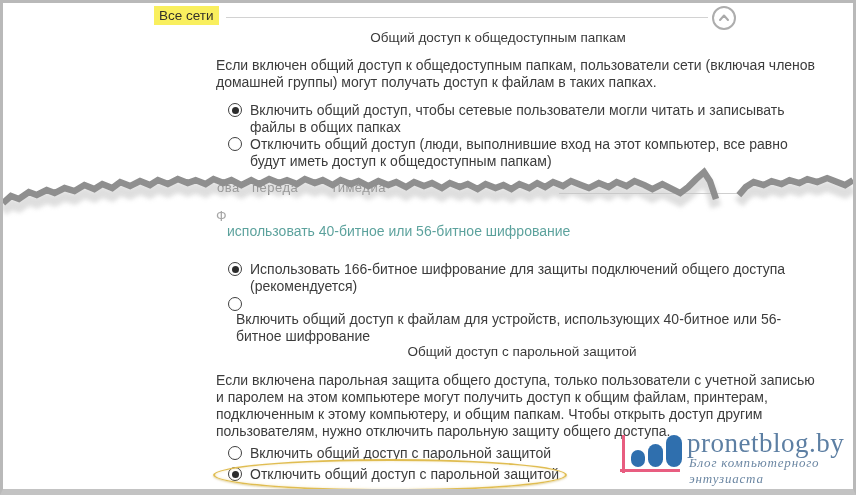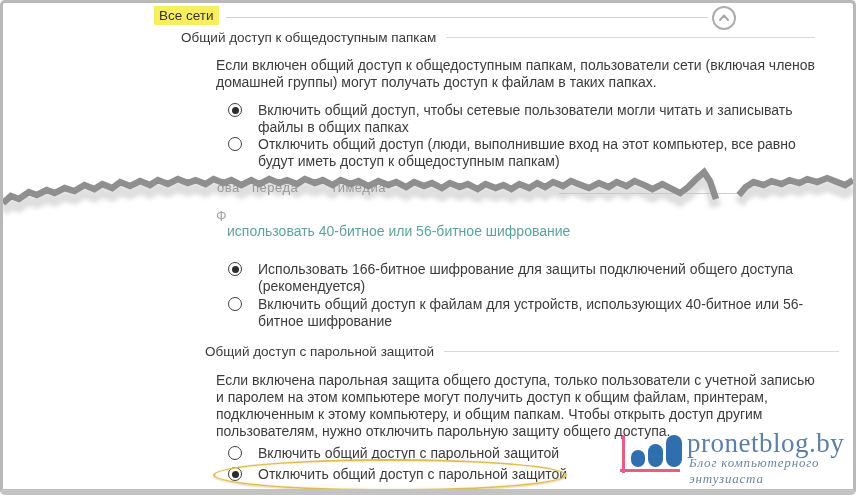--- a/index.html
+++ b/index.html
@@ -2,59 +2,59 @@
 <html><head>
 <meta charset="utf-8">
 <style>
   * { margin:0; padding:0; box-sizing:border-box; }
   html,body { background:#fff; }
   body { font-family:"Liberation Sans", sans-serif; }
   .page {
     position:relative; width:856px; height:495px; overflow:hidden;
     background:#fff;
     border:3px solid #b9b9b9; border-bottom:6px solid #c3c3c3;
-    border-radius:5px;
+    border-radius:0;
   }
   .abs { position:absolute; }
   .txt { color:#3c3c3c; font-size:14px; line-height:17px; }
 
   
   .all-nets {
     left:151px; top:3px; padding:2px 5px;
     background:#f9ef5e; color:#33312a; font-size:13.5px;
   }
   .hdr-line { left:223px; top:14px; width:482px; height:1px; background:#d2d2d2; }
   .chevron-btn {
     left:709px; top:3px; width:24px; height:24px; border-radius:50%;
     background:#fff; border:2px solid #adadad; cursor:pointer;
     display:flex; align-items:center; justify-content:center; padding:0;
   }
-  .sub-head { display:flex; align-items:center; color:#3a3a3a; font-size:13.5px; }
+  .sub-head { display:flex; align-items:center; color:#3a3a3a; font-size:13.5px;flex-direction:column; }
   .sub-head .line { flex:1; height:1px; background:#d8d8d8; margin-left:10px; }
   .head1 { left:178px; top:27px; width:634px; }
   .head2 { left:178px; top:341px; width:634px;margin-left:24px; }
 
   .desc1 { left:213px; top:54px; width:606px; }
   .desc2 { left:213px; top:369px; width:606px; }
 
   
   .opt { display:flex; align-items:flex-start; cursor:default; }
   .radio {
     flex:0 0 auto; width:14px; height:14px; margin-top:1px;
     border:1.5px solid #3f3f3f; border-radius:50%; background:#fff;
     display:inline-flex; align-items:center; justify-content:center;
   }
   .radio.checked::after {
     content:""; width:7px; height:7px; border-radius:50%; background:#2c2c2c;
   }
-  .opt .lbl { margin-left:16px; max-width:552px; }
+  .opt .lbl { margin-left:8px; max-width:552px; }
   .opt1 { left:225px; top:99px; }
   .opt2 { left:225px; top:133px; }
   .opt3 { left:225px; top:258px; }
-  .opt4 { left:225px; top:293px; }
+  .opt4 { left:225px; top:293px;flex-direction:column; }
   .opt5 { left:225px; top:442px; }
   .opt6 { left:225px; top:463px;justify-content:center; }
 
   
   .tear { left:0; top:164px; width:850px; height:58px; pointer-events:none; }
   .tear-frag { left:214px; top:176px; width:420px; color:#4f4f4f; opacity:.85;
                font-size:13px; letter-spacing:.5px; white-space:pre; }
   .tear-thinline { left:556px; top:190px; width:182px; height:1px; background:#cfcfcf; }
   .faded1 { left:213px; top:205px; opacity:.45; letter-spacing:6px; }
   .faded2 { left:213px; top:220px; opacity:.68; color:#0f766e;margin-left:11px; }

